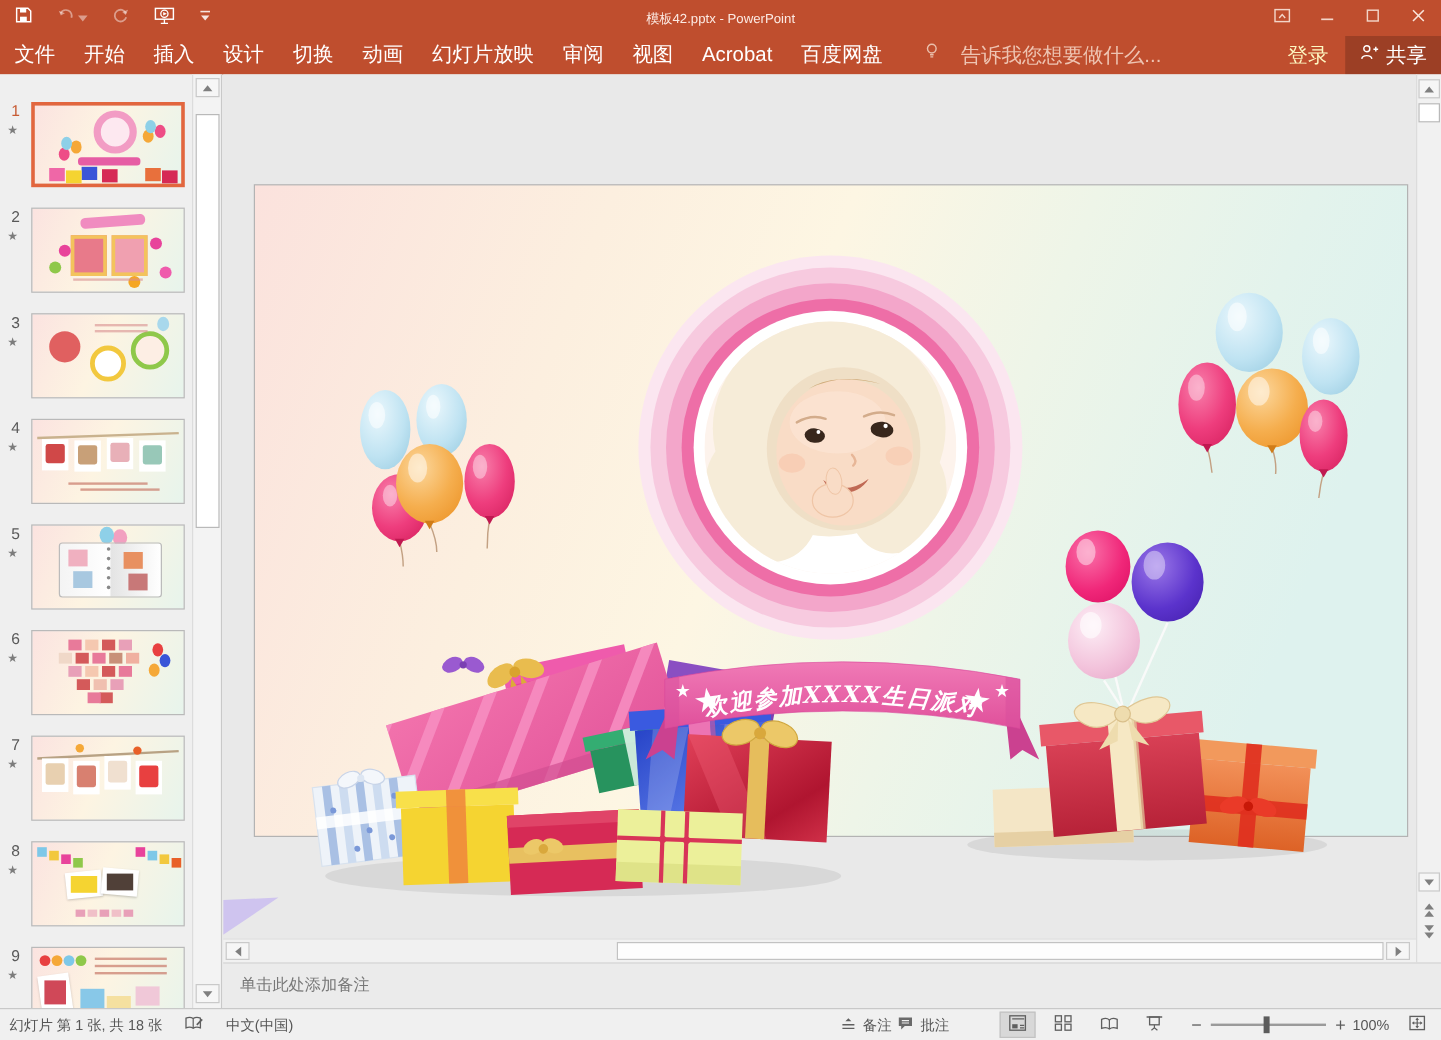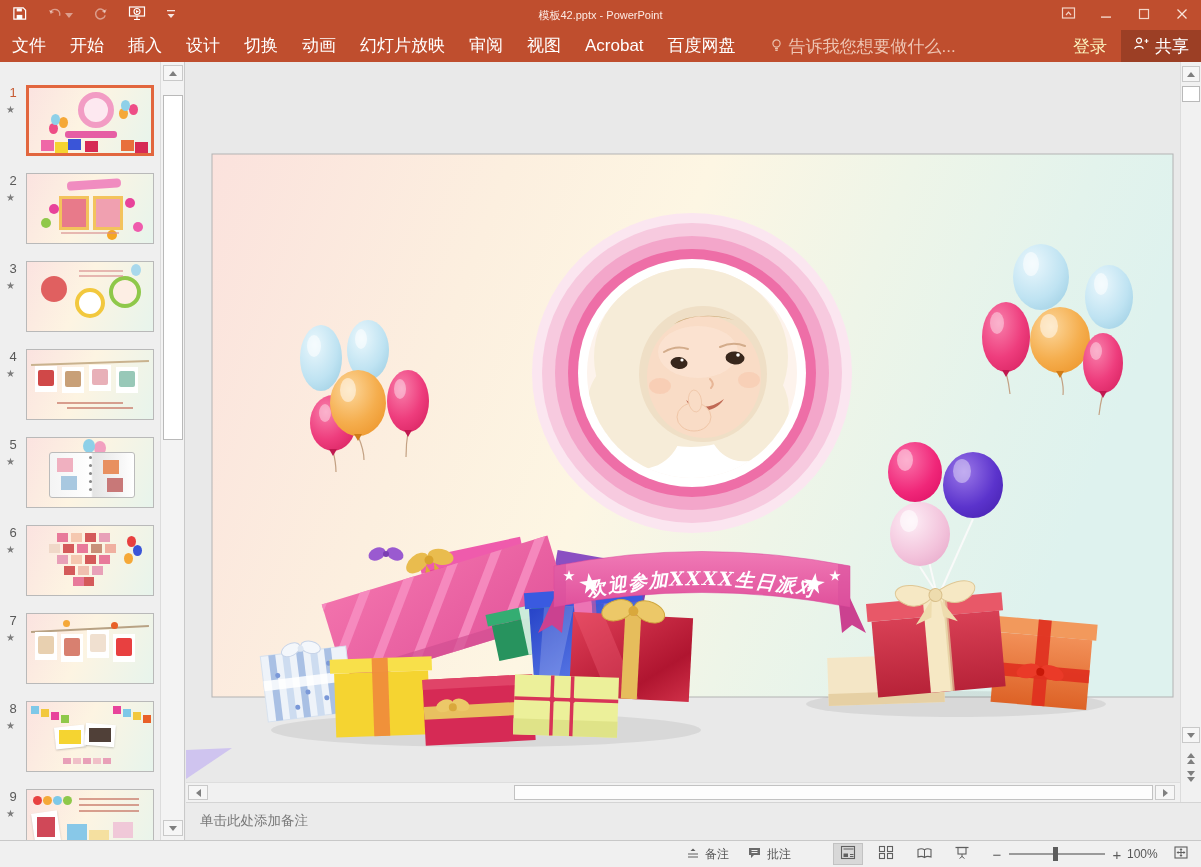--- a/index.html
+++ b/index.html
@@ -9,21 +9,21 @@
   .titlebar{position:absolute;left:0;top:0;width:100%;height:30px;background:#bf4e2e}
   .qat{position:absolute;left:12px;top:0;height:30px;display:flex;align-items:center;gap:20px}
   .qbtn{display:flex;align-items:center;gap:2px}
   .wtitle{position:absolute;left:0;right:0;top:0;height:30px;display:flex;align-items:center;justify-content:center;
           color:#fceae3;font-size:11px}
   .winctrl{position:absolute;right:0;top:0;height:30px;display:flex}
   .wbtn{width:38px;height:30px;display:flex;align-items:center;justify-content:center}
   
   .tabsrow{position:absolute;left:0;top:30px;width:100%;height:32px;background:#bf4e2e;display:flex;align-items:center;color:#fff;font-size:17px}
   .tab{padding:0 12px;line-height:32px;white-space:nowrap}
-  .tellme{display:flex;align-items:flex-end;gap:6px;margin-left:22px;color:#eec4b2;white-space:nowrap}
+  .tellme{display:flex;align-items:flex-start;gap:18px;margin-left:22px;color:#eec4b2;white-space:nowrap}
   .rightgrp{margin-left:auto;display:flex;align-items:center;height:32px}
   .signin{color:#fef9c3;margin-right:14px;white-space:nowrap}
   .sharebtn{height:32px;display:flex;align-items:center;gap:6px;padding:0 12px;background:rgba(0,0,0,.18);color:#fff;white-space:nowrap}
   
   .panel{position:absolute;left:0;top:62px;width:185px;bottom:27px;background:#efefef;border-right:1px solid #c9c9c9;box-sizing:border-box;overflow:hidden}
   .trow{position:absolute;left:0;width:160px;height:88px}
   .tnum{position:absolute;left:4px;top:0;width:18px;text-align:center;font-size:13px;color:#595959}
   .tnum.sel{color:#c75b33}
   .tstar{position:absolute;left:6px;top:19px;font-size:10px;color:#7c7c7c}
   .thumb{position:absolute;left:26px;top:0;width:128px;height:71px;box-sizing:border-box;border:1px solid #b9b9b9;
@@ -630,22 +630,34 @@
         <span class="tri down"></span>
         <span class="tri down"></span>
       </div>
   </div>
 
   <div class="notesbar">
     <span>单击此处添加备注</span>
   </div>
 
   <div class="statusbar">
+    <div class="stleft">
+      <span class="stitem">幻灯片 第 1 张, 共 18 张</span>
+      <span class="stitem">
+          <span>
+        <svg width="17" height="15" viewBox="0 0 17 15">
+              <path d="M2 3.5 C4.2 2.5 6.3 2.6 8 3.8 C9.7 2.6 11.8 2.5 14 3.5 V11.5 C11.8 10.6 9.7 10.7 8 11.8 C6.3 10.7 4.2 10.6 2 11.5 Z" fill="none" stroke="#5f5f5f" stroke-width="1.1"></path>
+              <path d="M8 3.8 V11.8" stroke="#5f5f5f" stroke-width="1"></path>
+              <path d="M10.5 8.5 L15 4 L16 5 L11.5 9.5 Z" fill="#5f5f5f"></path>
+            </svg></span>
+        </span>
+      <span class="stitem">中文(中国)</span>
+    </div>
     <div class="stright">
-      <span class="stitem" style="margin-right:18px">
+      <span class="stitem" style="margin-right:4px">
         <span>
           <svg width="14" height="13" viewBox="0 0 14 13">
               <path d="M4.5 5 L7 2.5 L9.5 5 Z" fill="#5f5f5f"></path>
               <path d="M2 8 h10 M2 11 h10" stroke="#5f5f5f" stroke-width="1.2"></path>
             </svg></span>
         <span>备注</span>
         </span>
       <span class="stitem" style="margin-right:16px">
         <span>
           <svg width="15" height="14" viewBox="0 0 15 14">

